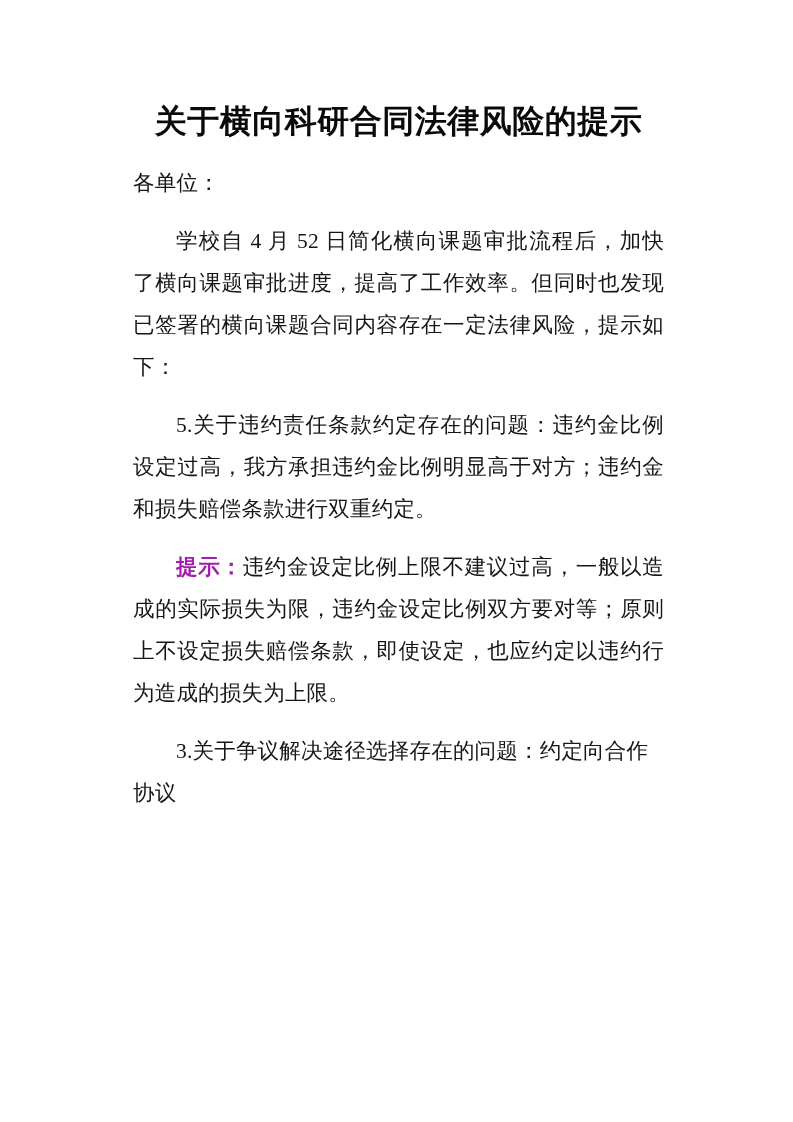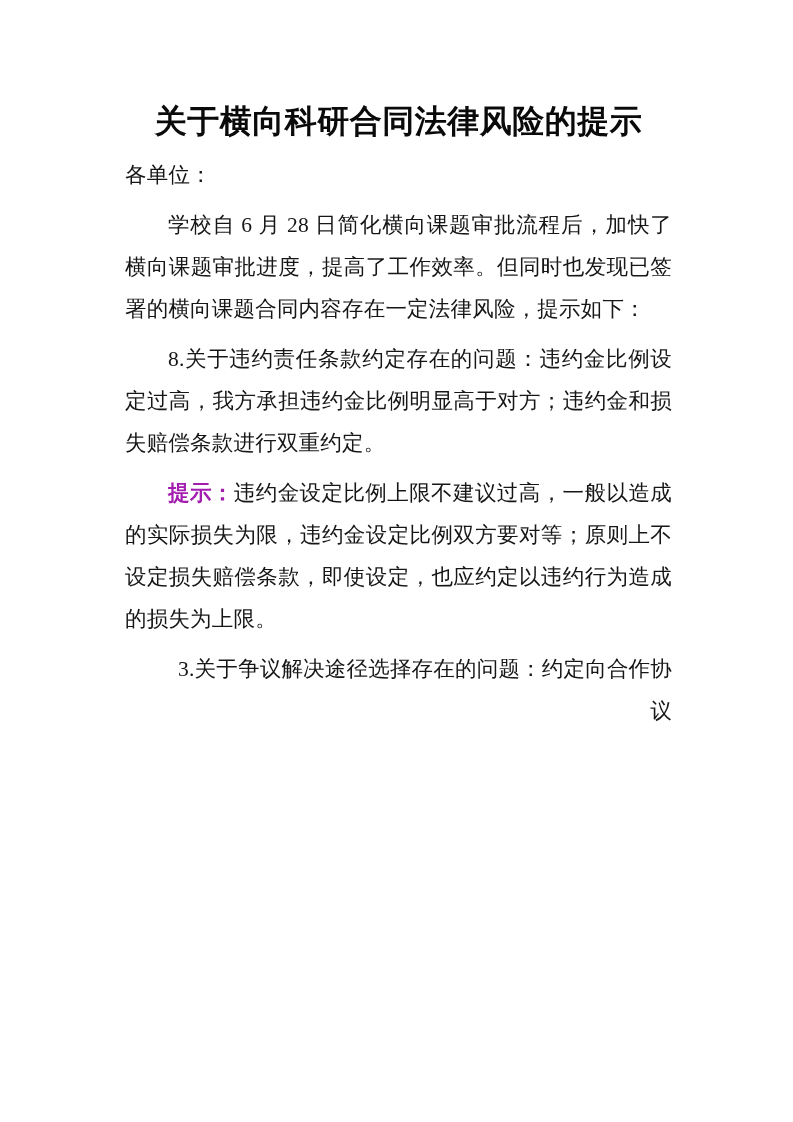--- a/index.html
+++ b/index.html
@@ -29,48 +29,48 @@
     font-weight: 700;
     text-align: center;
     letter-spacing: 0.5px;
     white-space: nowrap;
     color: #0a0a0a;
   }
   .doc-body {
     margin-top: 8px;
   }
   .doc-body p {
-    margin: 8px;
+    margin: 16px;
     font-size: 21.5px;
     line-height: 42px;
     text-align: justify;
     text-indent: 2em;
     letter-spacing: 0.2px;
     color: #161616;
   }
   .doc-body p.no-indent {
     text-indent: 0;
   }
   .doc-body p:last-child {
-    text-align: right;
+    text-align: left;
     font-family: Liberation Serif, serif;
   }
   .lead-bold {
     font-family: "Liberation Sans", "DejaVu Sans", sans-serif;
     font-weight: 700;
     color: #a21caf;
   }
 </style>
 </head>
 <body>
 
 <div class="page">
   <div class="doc">
     <h1 class="doc-title">关于横向科研合同法律风险的提示</h1>
     <div class="doc-body">
         <p class="no-indent">各单位：</p>
-        <p>学校自 6 月 28 日简化横向课题审批流程后，加快了横向课题审批进度，提高了工作效率。但同时也发现已签署的横向课题合同内容存在一定法律风险，提示如下：</p>
-        <p>8.关于违约责任条款约定存在的问题：违约金比例设定过高，我方承担违约金比例明显高于对方；违约金和损失赔偿条款进行双重约定。</p>
+        <p>学校自 4 月 52 日简化横向课题审批流程后，加快了横向课题审批进度，提高了工作效率。但同时也发现已签署的横向课题合同内容存在一定法律风险，提示如下：</p>
+        <p>5.关于违约责任条款约定存在的问题：违约金比例设定过高，我方承担违约金比例明显高于对方；违约金和损失赔偿条款进行双重约定。</p>
         <p><span class="lead-bold">提示：</span>违约金设定比例上限不建议过高，一般以造成的实际损失为限，违约金设定比例双方要对等；原则上不设定损失赔偿条款，即使设定，也应约定以违约行为造成的损失为上限。</p>
         <p>3.关于争议解决途径选择存在的问题：约定向合作协议</p>
       </div>
   </div>
 </div>
 
 </body></html>

